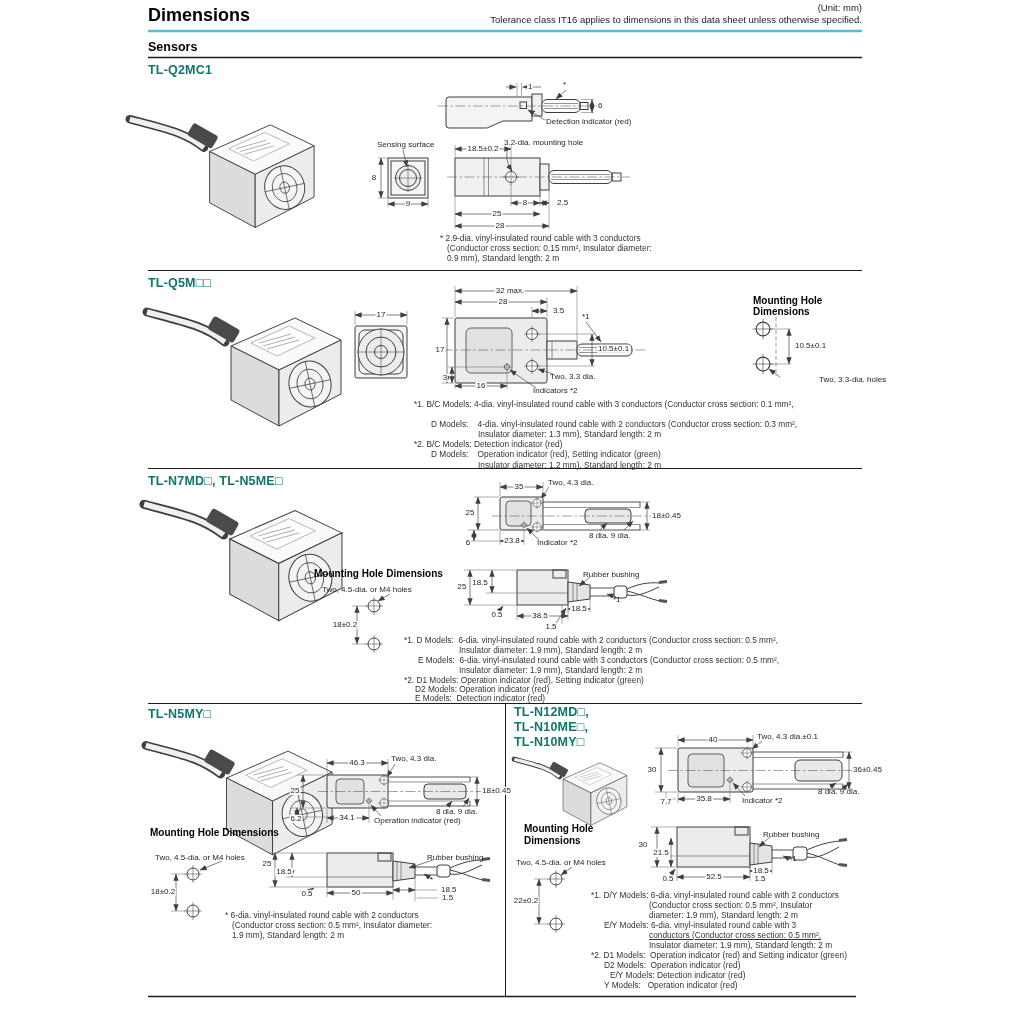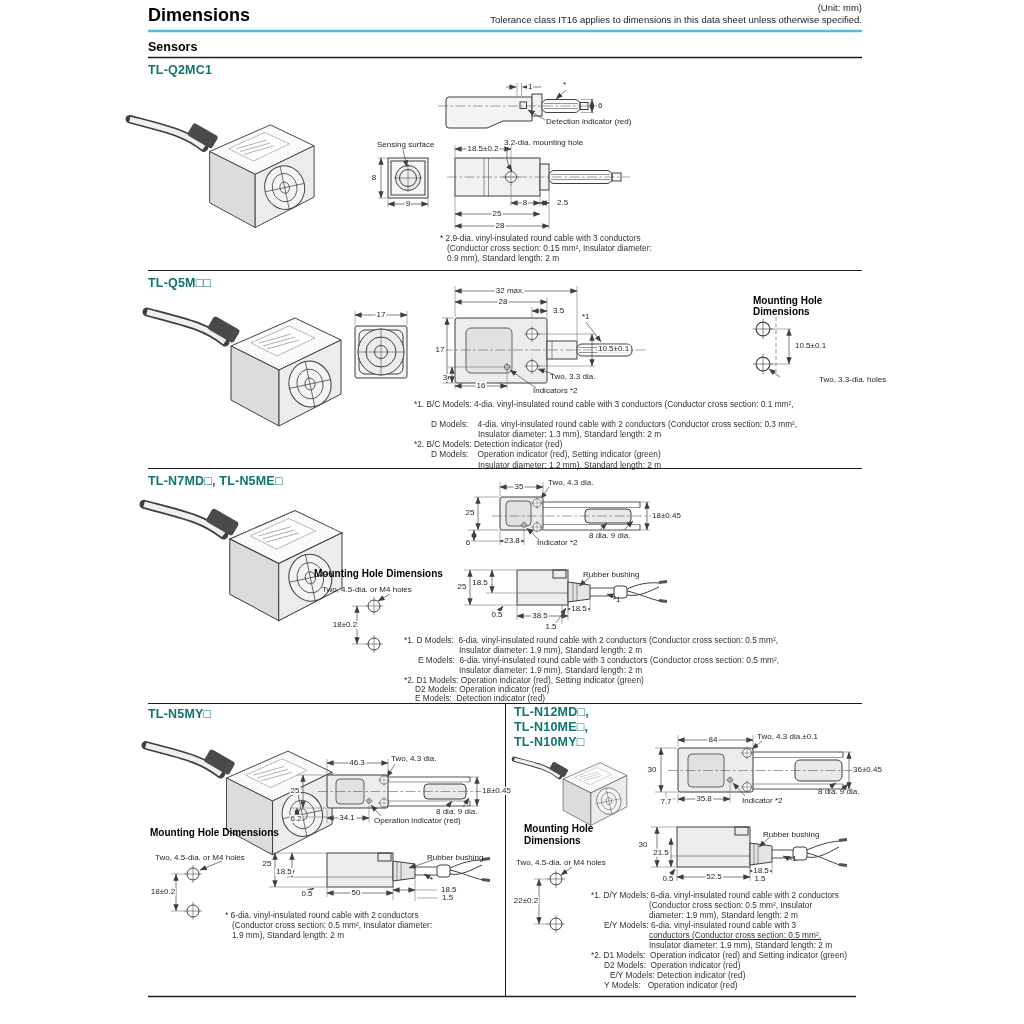--- a/index.html
+++ b/index.html
@@ -520,21 +520,21 @@
       <span class="lbl dim ctr" style="left: 284px; top: 872px;">18.5</span>
       <span class="lbl dim ctr" style="left: 307px; top: 894px;">0.5</span>
       <span class="lbl dim ctr" style="left: 356px; top: 893px;">50</span>
       <span class="lbl lab" style="left: 427px; top: 854px;">Rubber bushing</span>
       <span class="lbl lab vm" style="left: 430px; top: 880px;">*</span>
       <span class="lbl dim vm" style="left: 440px; top: 890px;">18.5</span>
       <span class="lbl dim vm" style="left: 441px; top: 898px;">1.5</span>
       <span class="lbl note" style="left: 225px; top: 911px;">* 6-dia. vinyl-insulated round cable with 2 conductors</span>
       <span class="lbl note" style="left: 232px; top: 921px;">(Conductor cross section: 0.5 mm², Insulator diameter:</span>
       <span class="lbl note" style="left: 232px; top: 931px;">1.9 mm), Standard length: 2 m</span>
-      <span class="lbl dim ctr" style="left: 713px; top: 740px;">84</span>
+      <span class="lbl dim ctr" style="left: 713px; top: 740px;">40</span>
       <span class="lbl lab" style="left: 757px; top: 733px;">Two, 4.3 dia.±0.1</span>
       <span class="lbl dim ctr" style="left: 652px; top: 770px;">30</span>
       <span class="lbl dim vm" style="left: 852px; top: 770px;">36±0.45</span>
       <span class="lbl lab" style="left: 818px; top: 788px;">8 dia. 9 dia.</span>
       <span class="lbl dim ctr" style="left: 666px; top: 802px;">7.7</span>
       <span class="lbl dim ctr" style="left: 704px; top: 799px;">35.8</span>
       <span class="lbl lab" style="left: 742px; top: 797px;">Indicator *2</span>
       <span class="lbl lab" style="left: 516px; top: 859px;">Two, 4.5-dia. or M4 holes</span>
       <span class="lbl dim ctr" style="left: 526px; top: 901px;">22±0.2</span>
       <span class="lbl dim ctr" style="left: 643px; top: 845px;">30</span>

